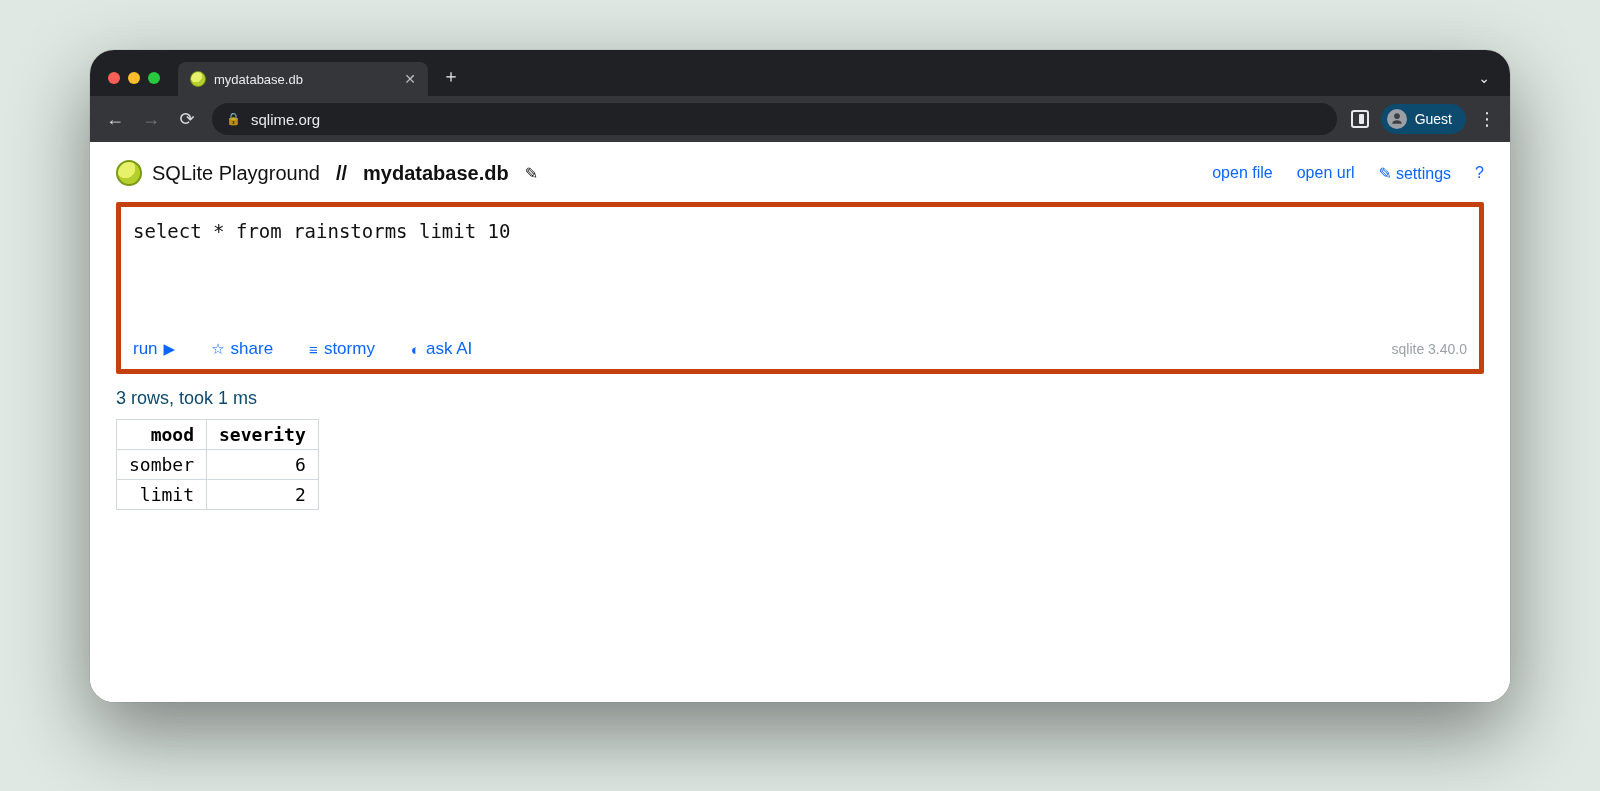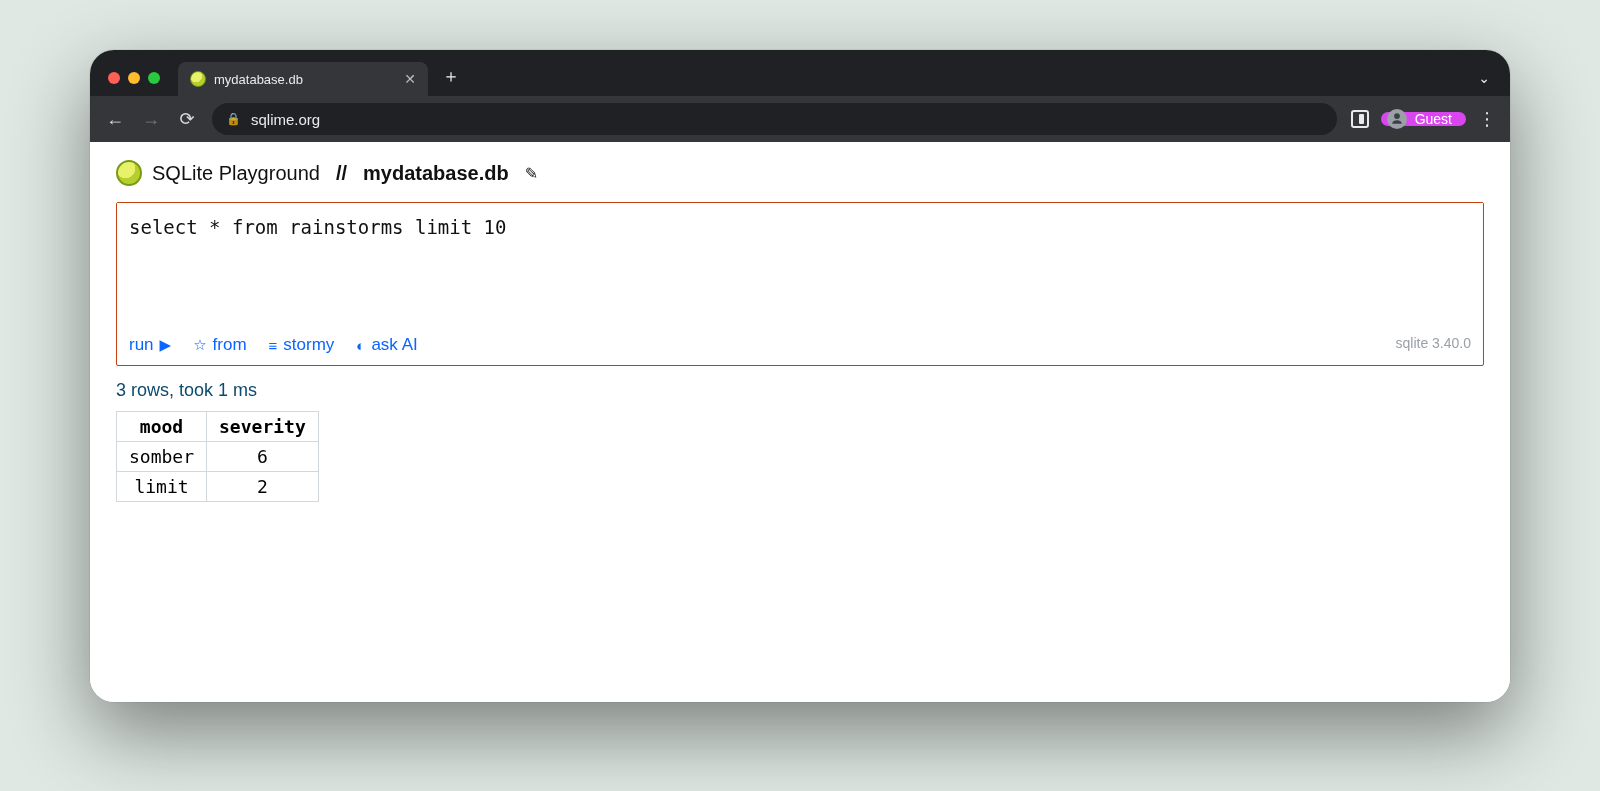--- a/index.html
+++ b/index.html
@@ -77,21 +77,21 @@
     padding:0 14px;
     gap:10px;
     color:#e8eaed;
     font-size:15px;
   }
   .lock{font-size:12px;opacity:.8;}
   .rightcluster{display:flex;align-items:center;gap:12px;}
   .sq{width:18px;height:18px;border:2px solid #e8eaed;border-radius:3px;position:relative;}
   .sq::after{content:"";position:absolute;right:3px;top:2px;bottom:2px;width:5px;background:#e8eaed;border-radius:1px;}
   .guestpill{
-    background:#d946ef;border-radius:18px;height:14px;display:flex;align-items:center;gap:8px;
+    background:#0c4a6e;border-radius:18px;height:30px;display:flex;align-items:center;gap:8px;
     padding:0 14px 0 6px;color:#fff;font-size:14px;
   }
   .avatar{width:20px;height:20px;border-radius:50%;background:#9aa0a6;display:flex;align-items:center;justify-content:center;}
   .avatar svg{width:14px;height:14px;fill:#3c4043;}
   .kebab{font-size:18px;letter-spacing:0;}
 
   
   .page{background:#fff;padding:18px 26px 40px;min-height:560px;}
   .hdr{display:flex;align-items:center;gap:10px;}
   .logo{
@@ -102,45 +102,45 @@
   .apptitle{font-weight:400;font-size:20px;color:#111;}
   .slashes{font-weight:700;color:#111;margin:0 6px;font-size:20px;}
   .dbname{font-weight:700;font-size:20px;color:#111;}
   .pencil{font-size:16px;color:#111;margin-left:6px;}
   .hdrspacer{flex:1;}
   .hdrlinks{display:flex;gap:24px;align-items:center;}
   .link{color:#0a66ff;font-size:16px;cursor:pointer;}
   .link .ico{margin-right:4px;}
 
   .editorwrap{
-    margin-top:16px;border:1px solid #c2410c;border-radius:2px;
+    margin-top:16px;border:5px solid #c2410c;border-radius:2px;
   }
   .editor{
     width:100%;border:none;outline:none;resize:none;
     font-family: ui-monospace, SFMono-Regular, Menlo, Consolas, monospace;
     font-size:19px;padding:10px 12px;color:#111;height:120px;line-height:1.5;
   }
   .editorbar{
-    display:flex;gap:22px;padding:8px 12px 10px;
+    display:flex;align-items:center;gap:36px;padding:8px 12px 10px;
     border-top:none;
   }
   .ebtn{color:#0a66ff;font-size:17px;display:flex;align-items:center;gap:6px;cursor:pointer;}
   .ebtn .glyph{font-size:15px;}
   .verspacer{flex:1;}
   .version{color:#9aa0a6;font-size:14px;}
 
   .status{margin-top:14px;font-size:18px;color:#0c4a6e;}
 
   table.results{
     margin-top:10px;border-collapse:collapse;
     font-family: ui-monospace, SFMono-Regular, Menlo, Consolas, monospace;
     font-size:18px;
   }
   table.results th, table.results td{
-    border:1px solid #d0d7de;padding:4px 12px;text-align:center;
+    border:1px solid #d0d7de;padding:4px 12px;text-align:right;
   }
   table.results th{font-weight:700;}
 </style>
 </head>
 <body>
 
 <div class="window">
 
   <div class="titlebar">
     <div class="traffic">
@@ -182,32 +182,40 @@
 
   <div class="page">
 
     <div class="hdr">
       <span class="logo"></span>
       <span class="apptitle">SQLite Playground</span>
       <span class="slashes">//</span>
       <span class="dbname">mydatabase.db</span>
       <span class="pencil">✎</span>
       <span class="hdrspacer"></span>
+      <span class="hdrlinks">
+        <span class="link">open file</span>
+        <span class="link">open url</span>
+        <span class="link">
+          <span class="ico">✎</span><span>settings</span>
+        </span>
+        <span class="link">?</span>
+      </span>
     </div>
 
     <div class="editorwrap">
       <textarea class="editor" spellcheck="false" style="">select * from rainstorms limit 10</textarea>
       <div class="editorbar">
         <span class="ebtn">
           <span>run</span>
           <span class="glyph">▶</span>
         </span>
         <span class="ebtn">
           <span class="glyph">☆</span>
-          <span>from</span>
+          <span>share</span>
         </span>
         <span class="ebtn">
           <span class="glyph">≡</span>
           <span>stormy</span>
         </span>
         <span class="ebtn">
           <span class="glyph">◐</span>
           <span>ask AI</span>
         </span>
         <span class="verspacer"></span>

